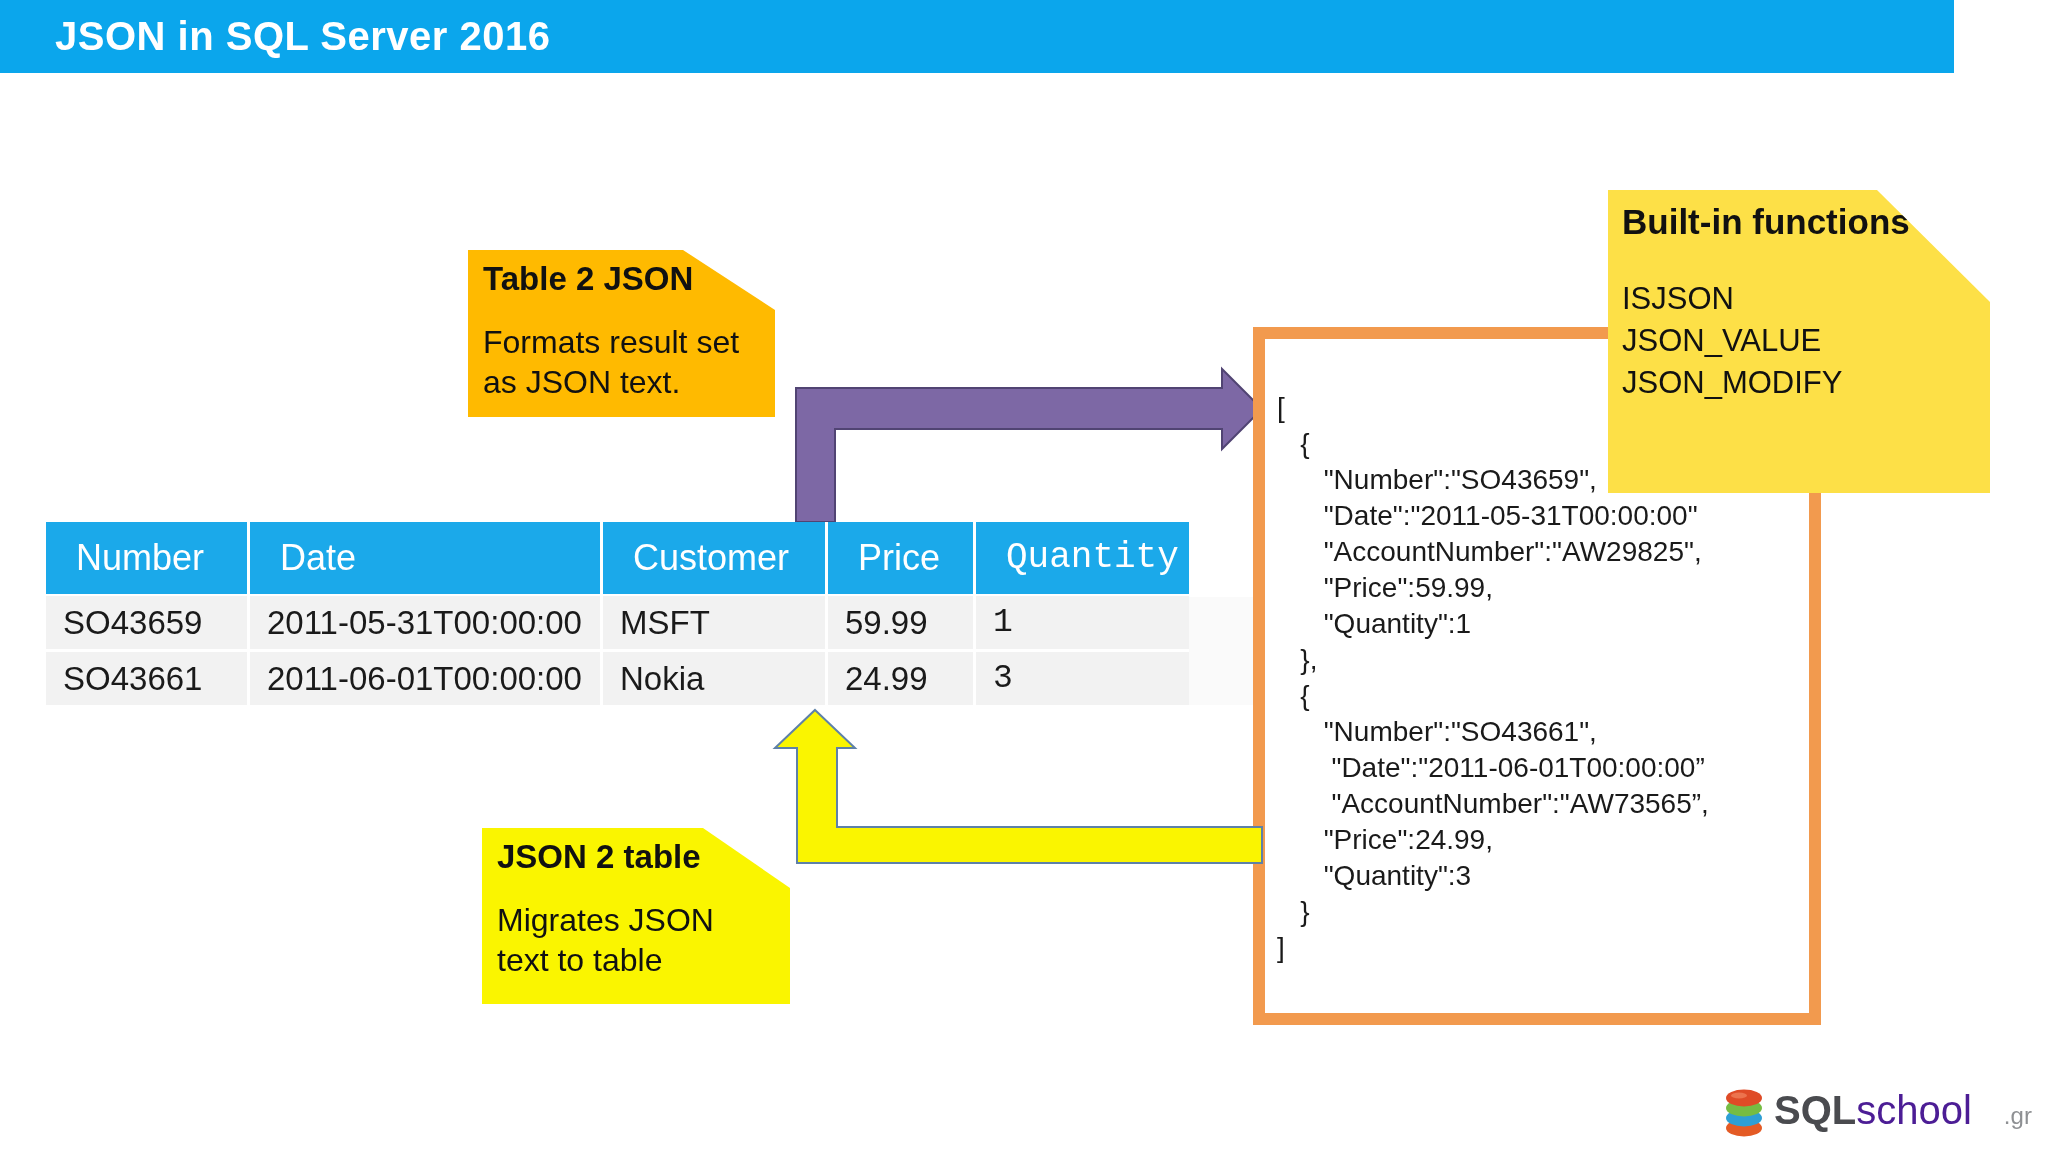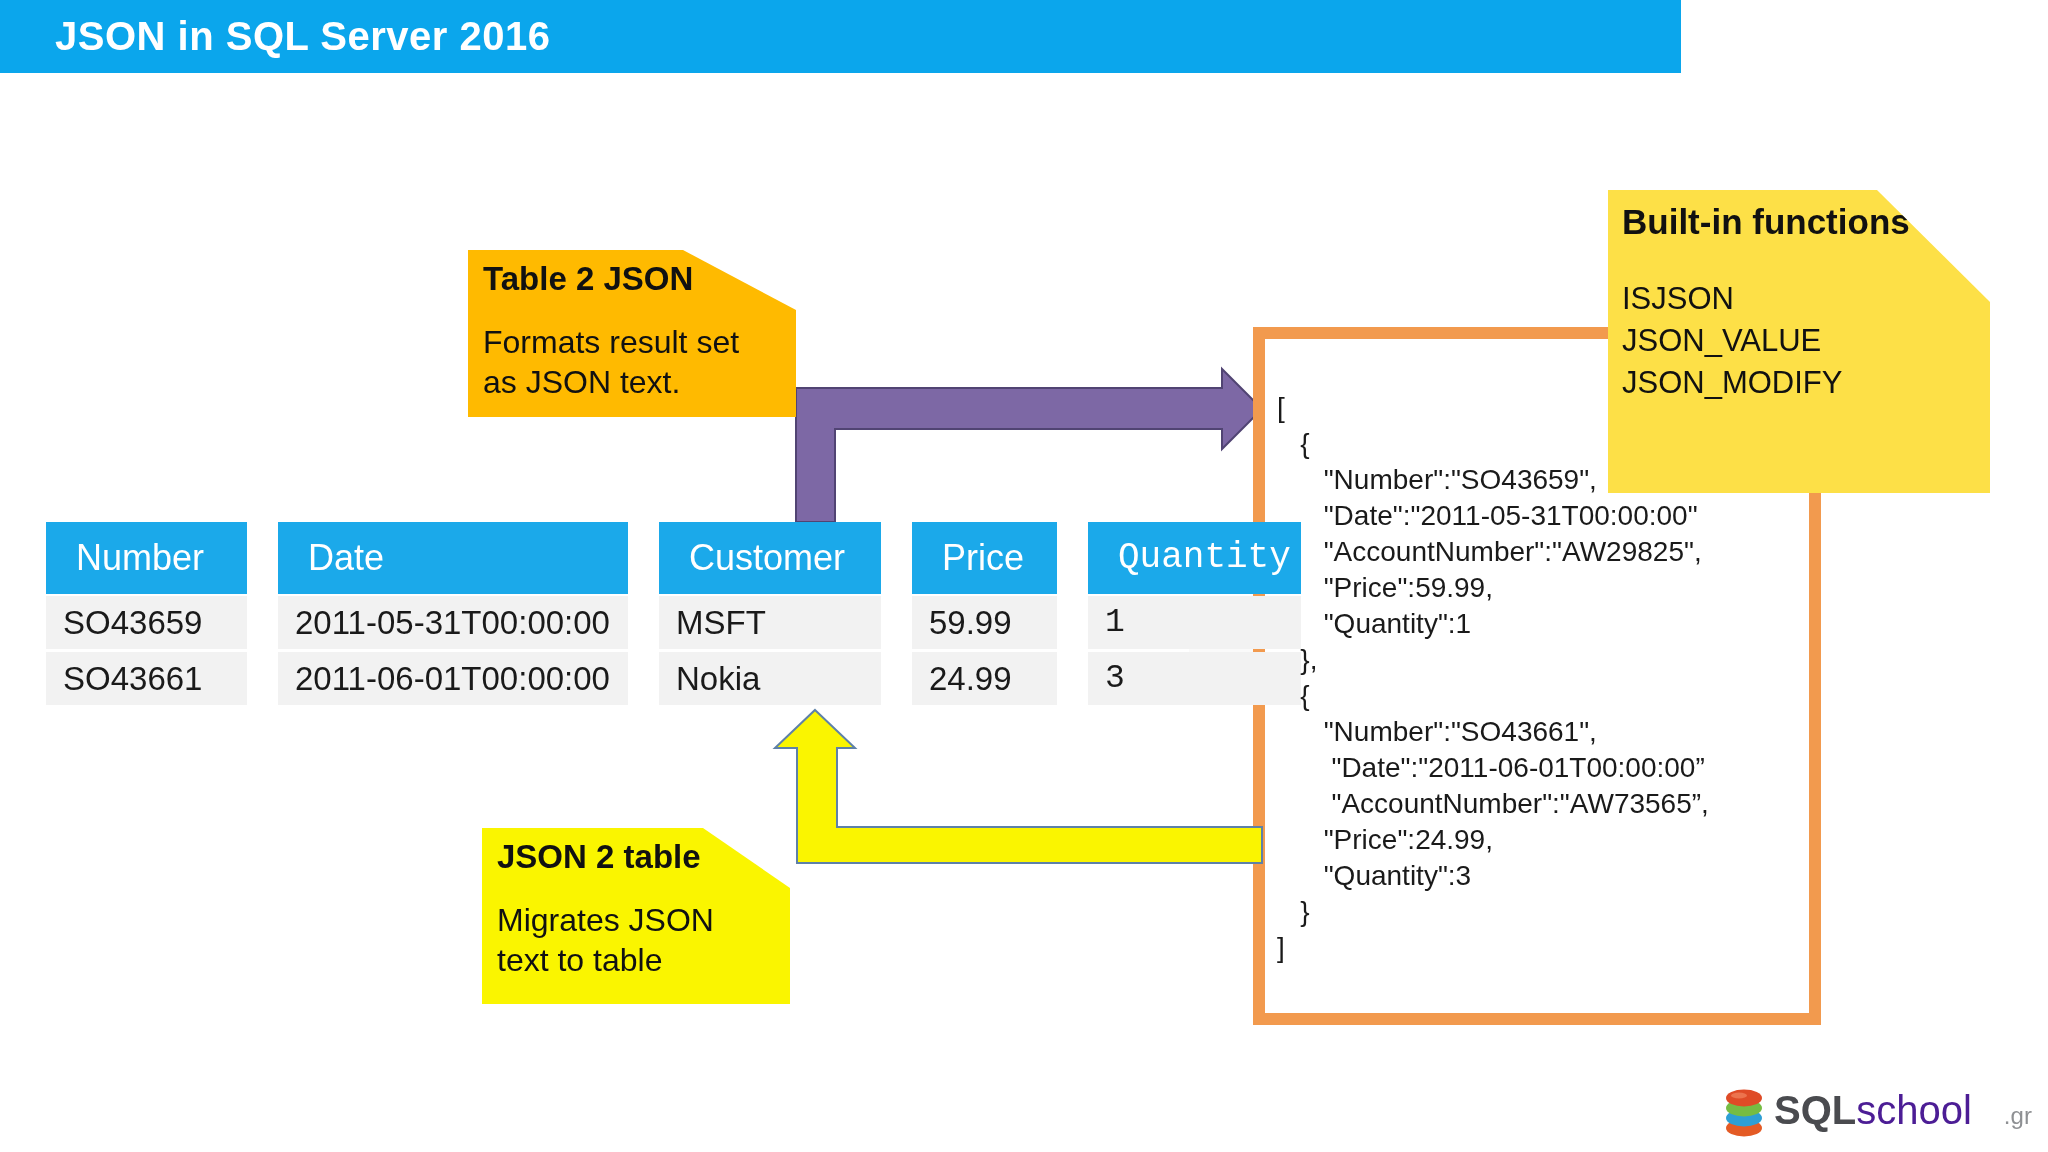--- a/index.html
+++ b/index.html
@@ -1,33 +1,33 @@
 <!DOCTYPE html>
 <html><head>
 <meta charset="utf-8">
 <style>
   html,body{margin:0;padding:0;background:#fff;}
   #stage{
     position:relative;width:2048px;height:1152px;overflow:hidden;background:#ffffff;
     font-family:"Liberation Sans","DejaVu Sans",sans-serif;
   }
   
-  .title-bar{position:absolute;left:0;top:0;width:1681px;height:73px;background:#0BA6EC;z-index:6;}
+  .title-bar{position:absolute;left:0;top:0;width:1954px;height:73px;background:#0BA6EC;z-index:6;}
   .title-bar .slide-title{
     position:absolute;left:55px;top:0;height:73px;line-height:73px;
     color:#ffffff;font-size:40px;font-weight:600;letter-spacing:.5px;
   }
   
   svg.arrow-layer{position:absolute;left:0;top:0;width:2048px;height:1152px;pointer-events:none;}
   #arrow-purple{z-index:1;}
   #arrow-yellow{z-index:4;}
   
   .row-ext{position:absolute;left:1189px;top:597px;width:65px;height:108px;background:#FAFAFA;z-index:1;}
   .tbl{position:absolute;left:46px;top:522px;width:1143px;z-index:2;}
-  .trow{display:grid;grid-template-columns:204px 353px 225px 148px 213px;gap:28px;}
+  .trow{display:grid;grid-template-columns:204px 353px 225px 148px 213px;}
   .trow .cell{box-sizing:border-box;border-right:3px solid #ffffff;overflow:hidden;white-space:nowrap;}
   .trow .cell:last-child{border-right:none;font-family:Liberation Mono, monospace;}
   .thead{height:72px;}
   .thead .cell{background:#1BA9EA;color:#ffffff;font-size:36px;font-weight:400;line-height:72px;padding-left:30px;}
   .tdata{height:53px;margin-top:2px;}
   .tdata.r2{margin-top:3px;}
   .tdata .cell{background:#F2F2F2;color:#1a1a1a;font-size:33px;line-height:53px;padding-left:17px;}
   
   .json-box{
     position:absolute;left:1253px;top:327px;width:568px;height:698px;
@@ -35,21 +35,20 @@
   }
   .json-code{position:absolute;left:1277px;top:390px;z-index:3;color:#1a1a1a;font-size:28px;line-height:36px;}
   .json-line{white-space:pre;}
   
   .callout{position:absolute;color:#111111;}
   .co-title{position:absolute;left:15px;top:10px;font-size:33px;font-weight:700;white-space:nowrap;}
   .co-body{position:absolute;left:15px;top:72px;font-size:32px;line-height:40px;white-space:nowrap;}
   .co-orange{
     left:468px;top:250px;width:307px;height:167px;background:#FFBA00;z-index:3;
     clip-path:polygon(0 0,215px 0,100% 60px,100% 100%,0 100%);
-    padding-left:21px;
   }
   .co-yellow{
     left:482px;top:828px;width:308px;height:176px;background:#FAF500;z-index:5;
     clip-path:polygon(0 0,221px 0,100% 60px,100% 100%,0 100%);
   }
   .co-cyan{
     left:1608px;top:190px;width:382px;height:303px;background:#fde047;z-index:5;
     clip-path:polygon(0 0,269px 0,100% 112px,100% 100%,0 100%);
   }
   .co-cyan .co-title{left:14px;top:12px;font-size:35px;}

